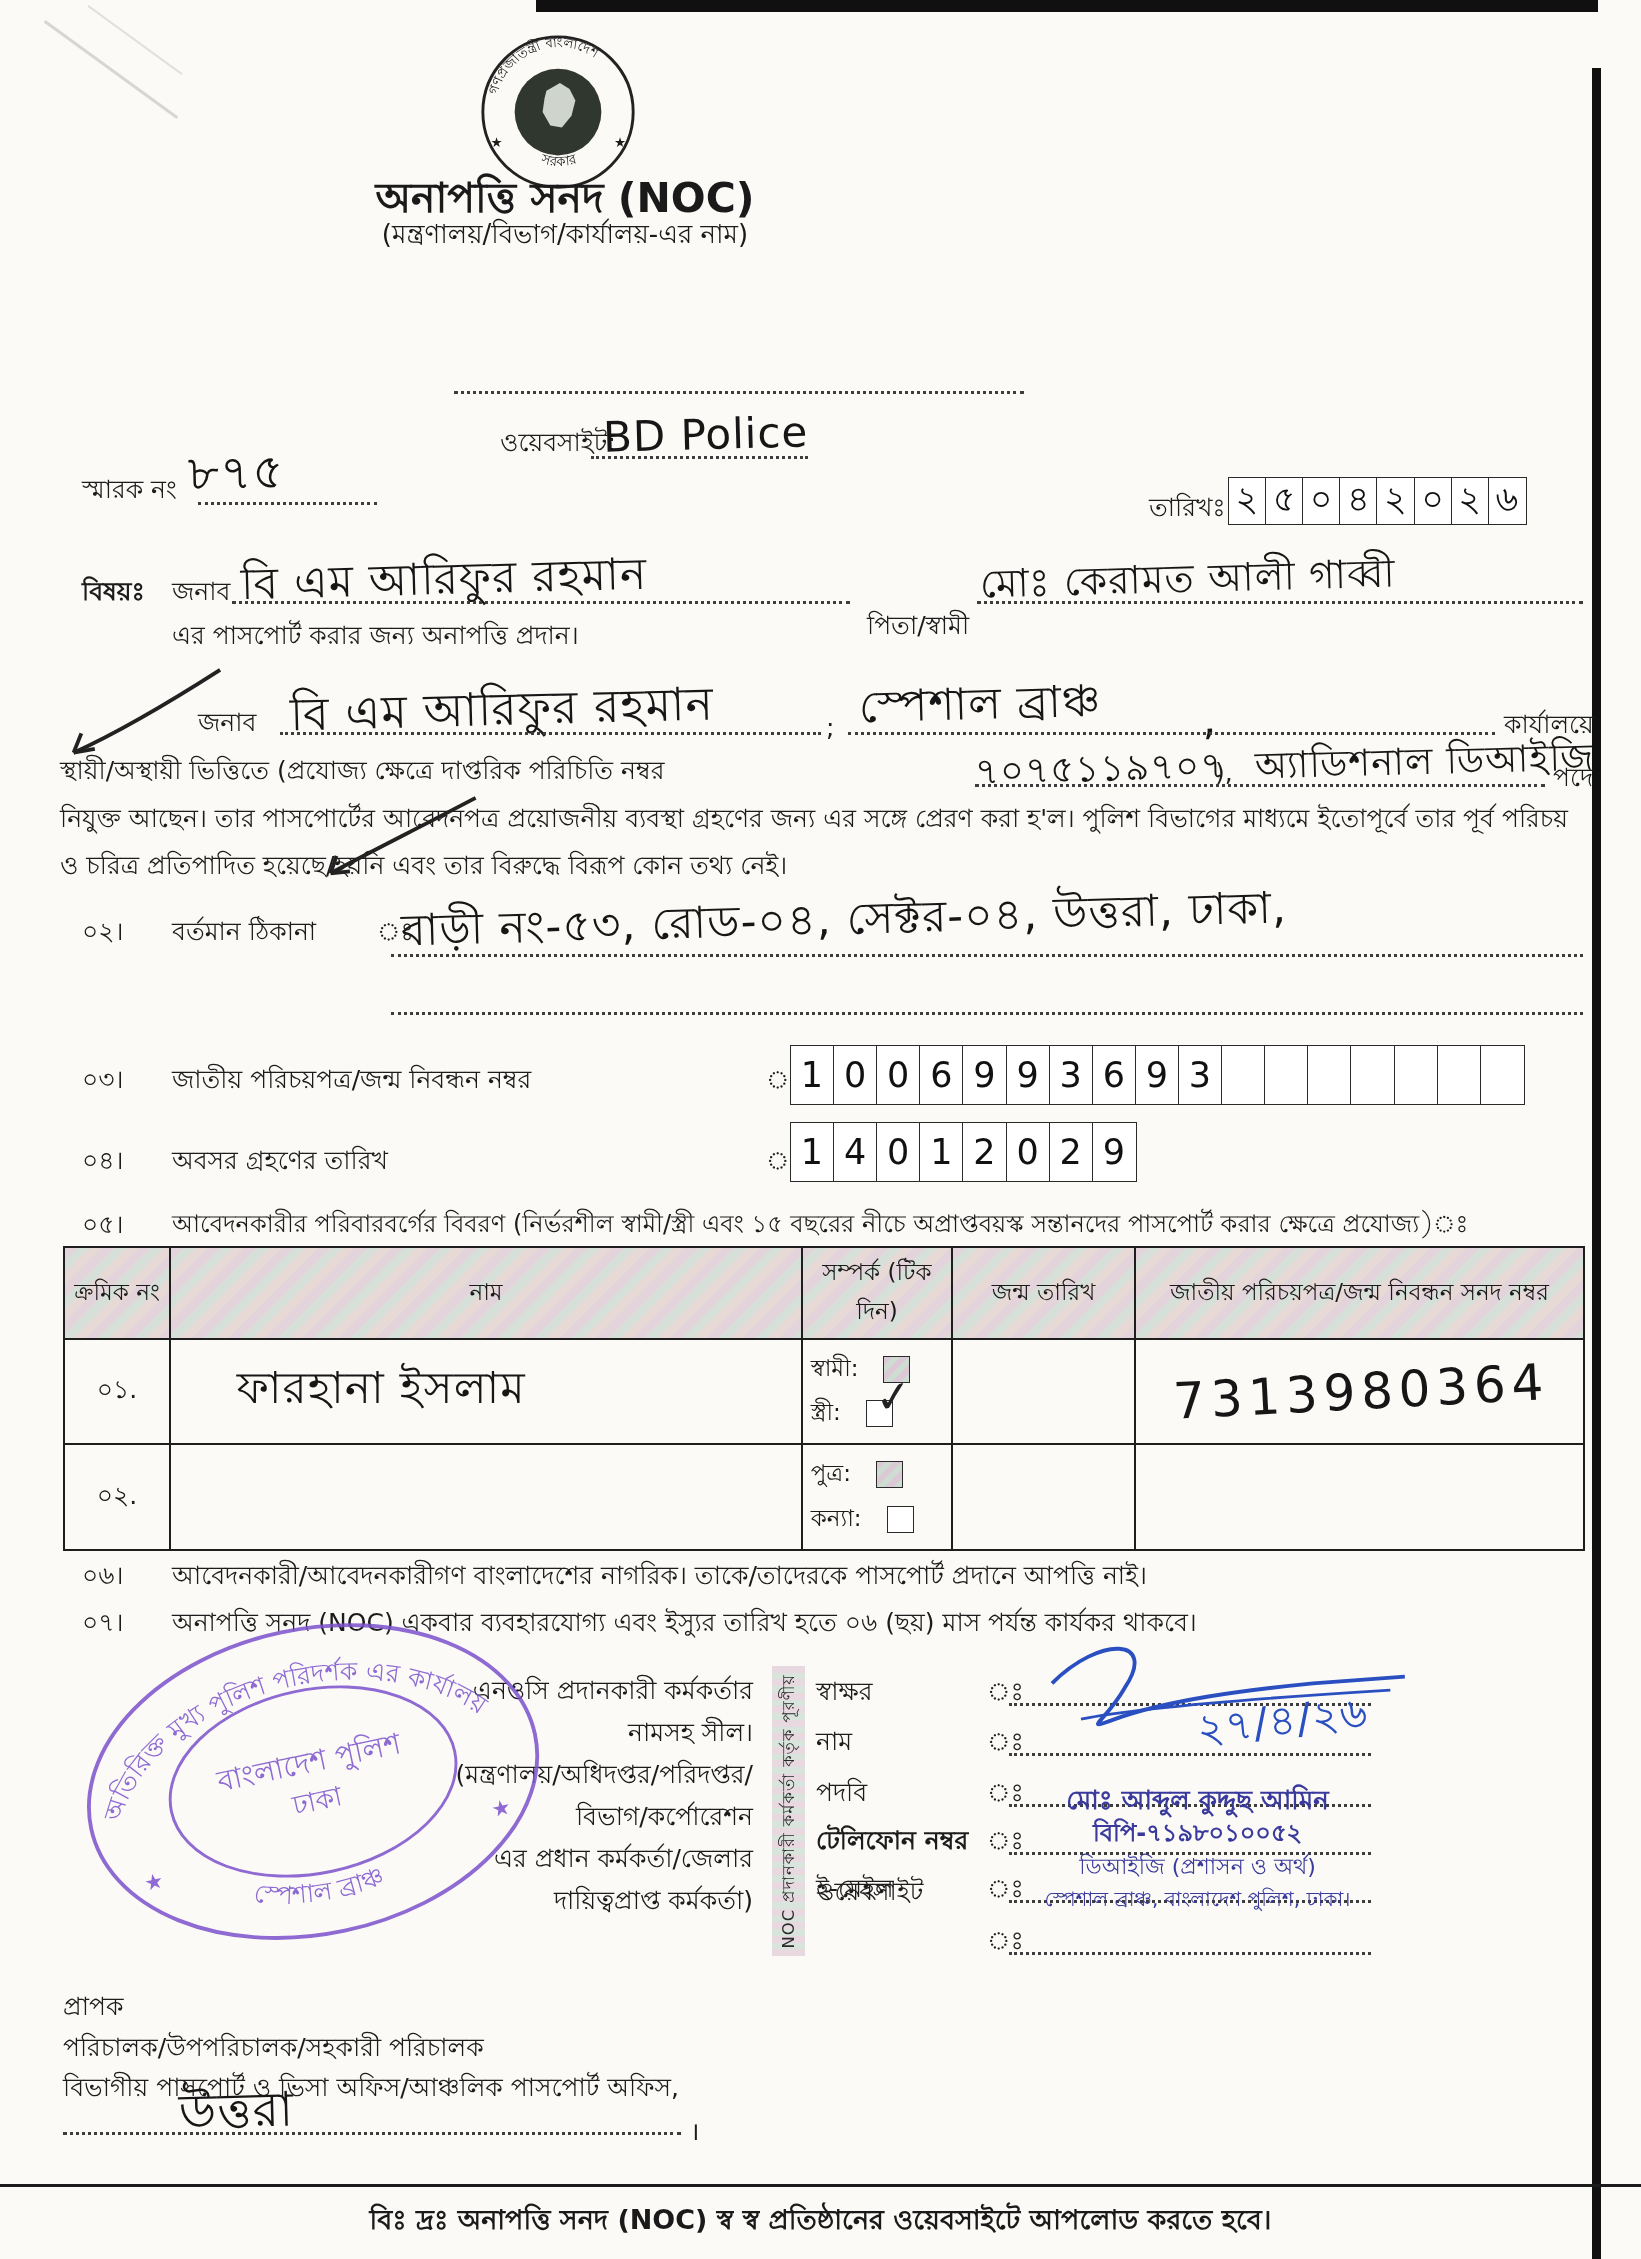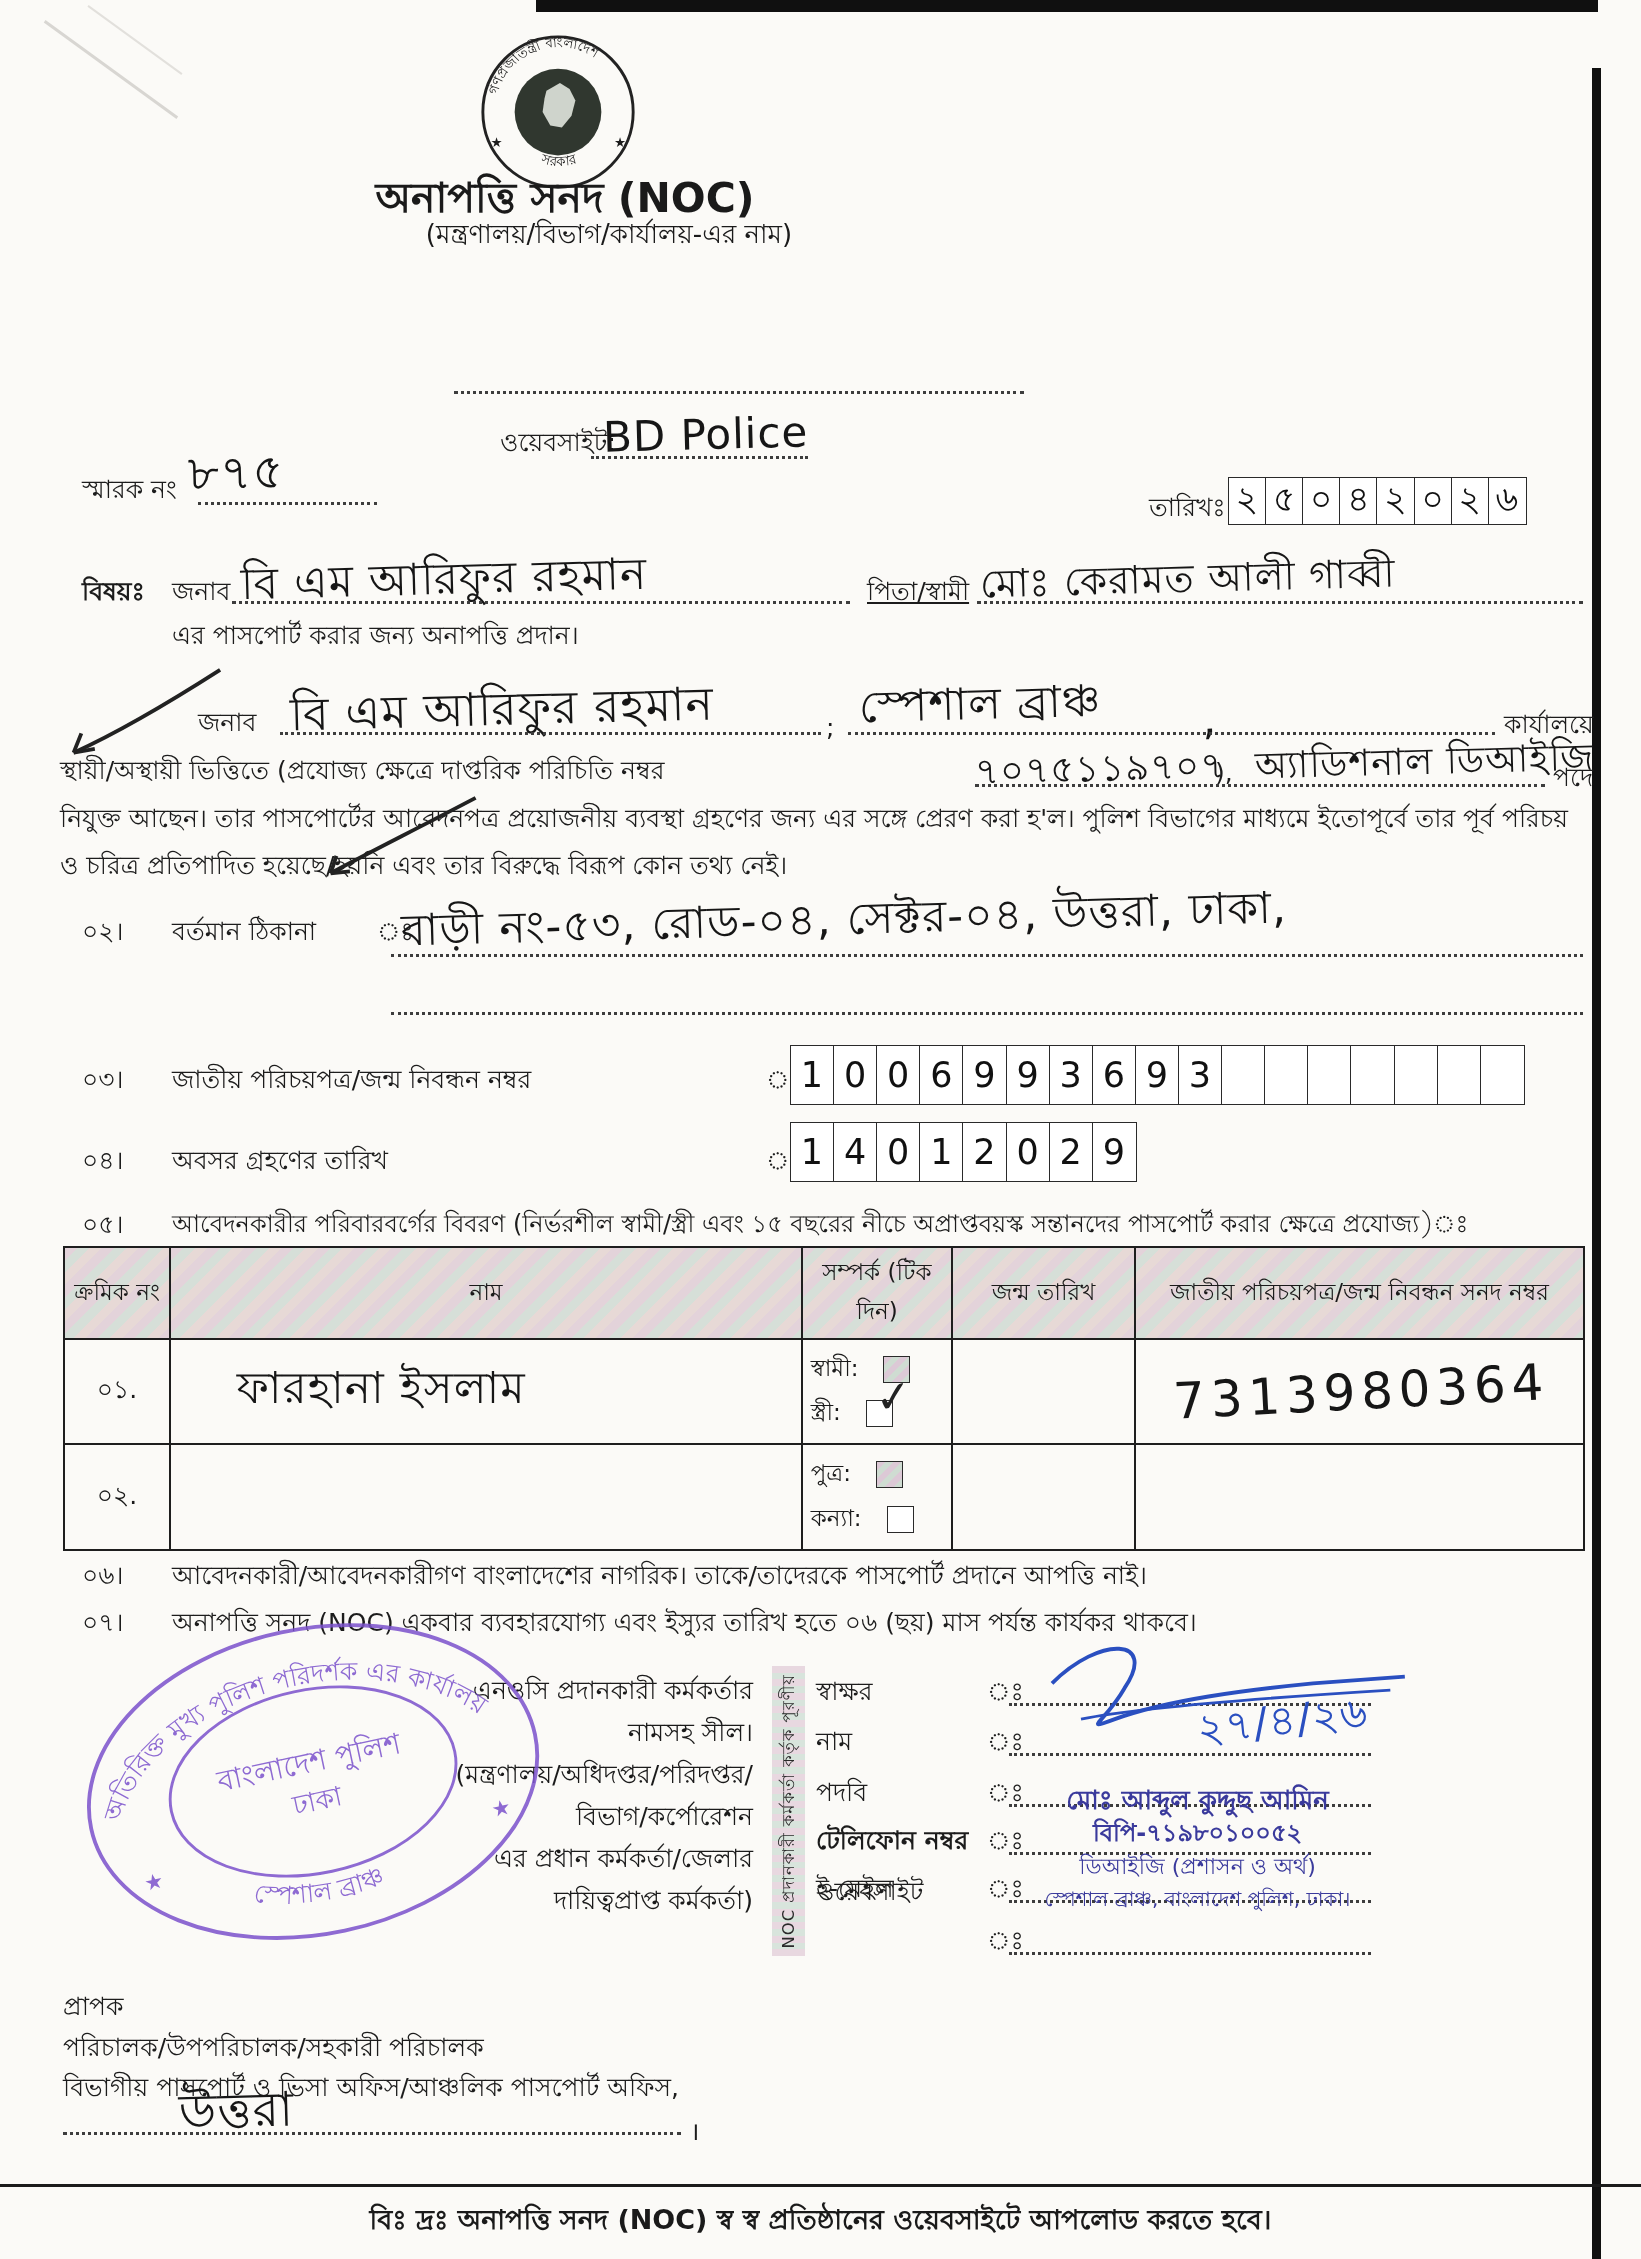--- a/index.html
+++ b/index.html
@@ -51,21 +51,21 @@
         <path id="arcBot" d="M 30,100 A 56,56 0 0 0 136,100"></path>
       </defs>
       <text font-size="14" fill="#1c1c1c"><textPath href="#arcTop" startOffset="12%">গণপ্রজাতন্ত্রী বাংলাদেশ</textPath></text>
       <text font-size="14" fill="#1c1c1c"><textPath href="#arcBot" startOffset="36%">সরকার</textPath></text>
       <text x="12" y="118" font-size="14" fill="#1c1c1c">★</text>
       <text x="140" y="118" font-size="14" fill="#1c1c1c">★</text>
     </svg>
   </div>
 
   <div class="abs" style="left:0;top:166px;width:1130px;text-align:center;font-size:41px;font-weight:bold;">অনাপত্তি সনদ (NOC)</div>
-  <div class="abs" style="left:9px;top:214px;width:1130px;text-align:center;font-size:26px;padding-left:35px;">(মন্ত্রণালয়/বিভাগ/কার্যালয়-এর নাম)</div>
+  <div class="abs" style="left:0;top:214px;width:1130px;text-align:center;font-size:26px;">(মন্ত্রণালয়/বিভাগ/কার্যালয়-এর নাম)</div>
 
   <div class="dot" style="left:454px;top:391px;width:570px;"></div>
   <span class="abs printed" style="left:500px;top:423px;">ওয়েবসাইট:</span>
   <span class="abs hand" style="left:603px;top:410px;font-size:42px;">BD Police</span>
   <div class="dot" style="left:591px;top:456px;width:217px;"></div>
 
   <span class="abs printed" style="left:82px;top:470px;">স্মারক নং</span>
   <span class="abs hand" style="left:188px;top:436px;font-size:48px;">৮৭৫</span>
   <div class="dot" style="left:198px;top:502px;width:179px;"></div>
 
@@ -78,21 +78,21 @@
     <div class="cell hand" style="width:37px;height:46px;">২</div>
     <div class="cell hand" style="width:37px;height:46px;">০</div>
     <div class="cell hand" style="width:37px;height:46px;">২</div>
     <div class="cell hand" style="width:37px;height:46px;">৬</div>
   </div>
 
   <span class="abs printed" style="left:82px;top:572px;font-weight:bold;">বিষয়ঃ</span>
   <span class="abs printed" style="left:172px;top:572px;">জনাব</span>
   <span class="abs hand" style="left:241px;top:546px;font-size:44px;">বি এম আরিফুর রহমান</span>
   <div class="dot" style="left:232px;top:601px;width:618px;"></div>
-  <span class="abs printed" style="left:867px;top:572px;text-decoration:underline;">পিতা/স্বামী</span>
+  <span class="abs printed" style="left:867px;top:606px;">পিতা/স্বামী</span>
   <span class="abs hand" style="left:980px;top:548px;font-size:39px;">মোঃ কেরামত আলী গাব্বী</span>
   <div class="dot" style="left:977px;top:601px;width:606px;"></div>
   <span class="abs printed" style="left:172px;top:616px;">এর পাসপোর্ট করার জন্য অনাপত্তি প্রদান।</span>
 
   <span class="abs printed" style="left:198px;top:703px;">জনাব</span>
   <span class="abs hand" style="left:290px;top:674px;font-size:46px;">বি এম আরিফুর রহমান</span>
   <div class="dot" style="left:280px;top:732px;width:541px;"></div>
   <span class="abs printed" style="left:826px;top:713px;">;</span>
   <span class="abs hand" style="left:859px;top:671px;font-size:44px;">স্পেশাল ব্রাঞ্চ</span>
   <span class="abs hand" style="left:1202px;top:693px;font-size:44px;">,</span>

